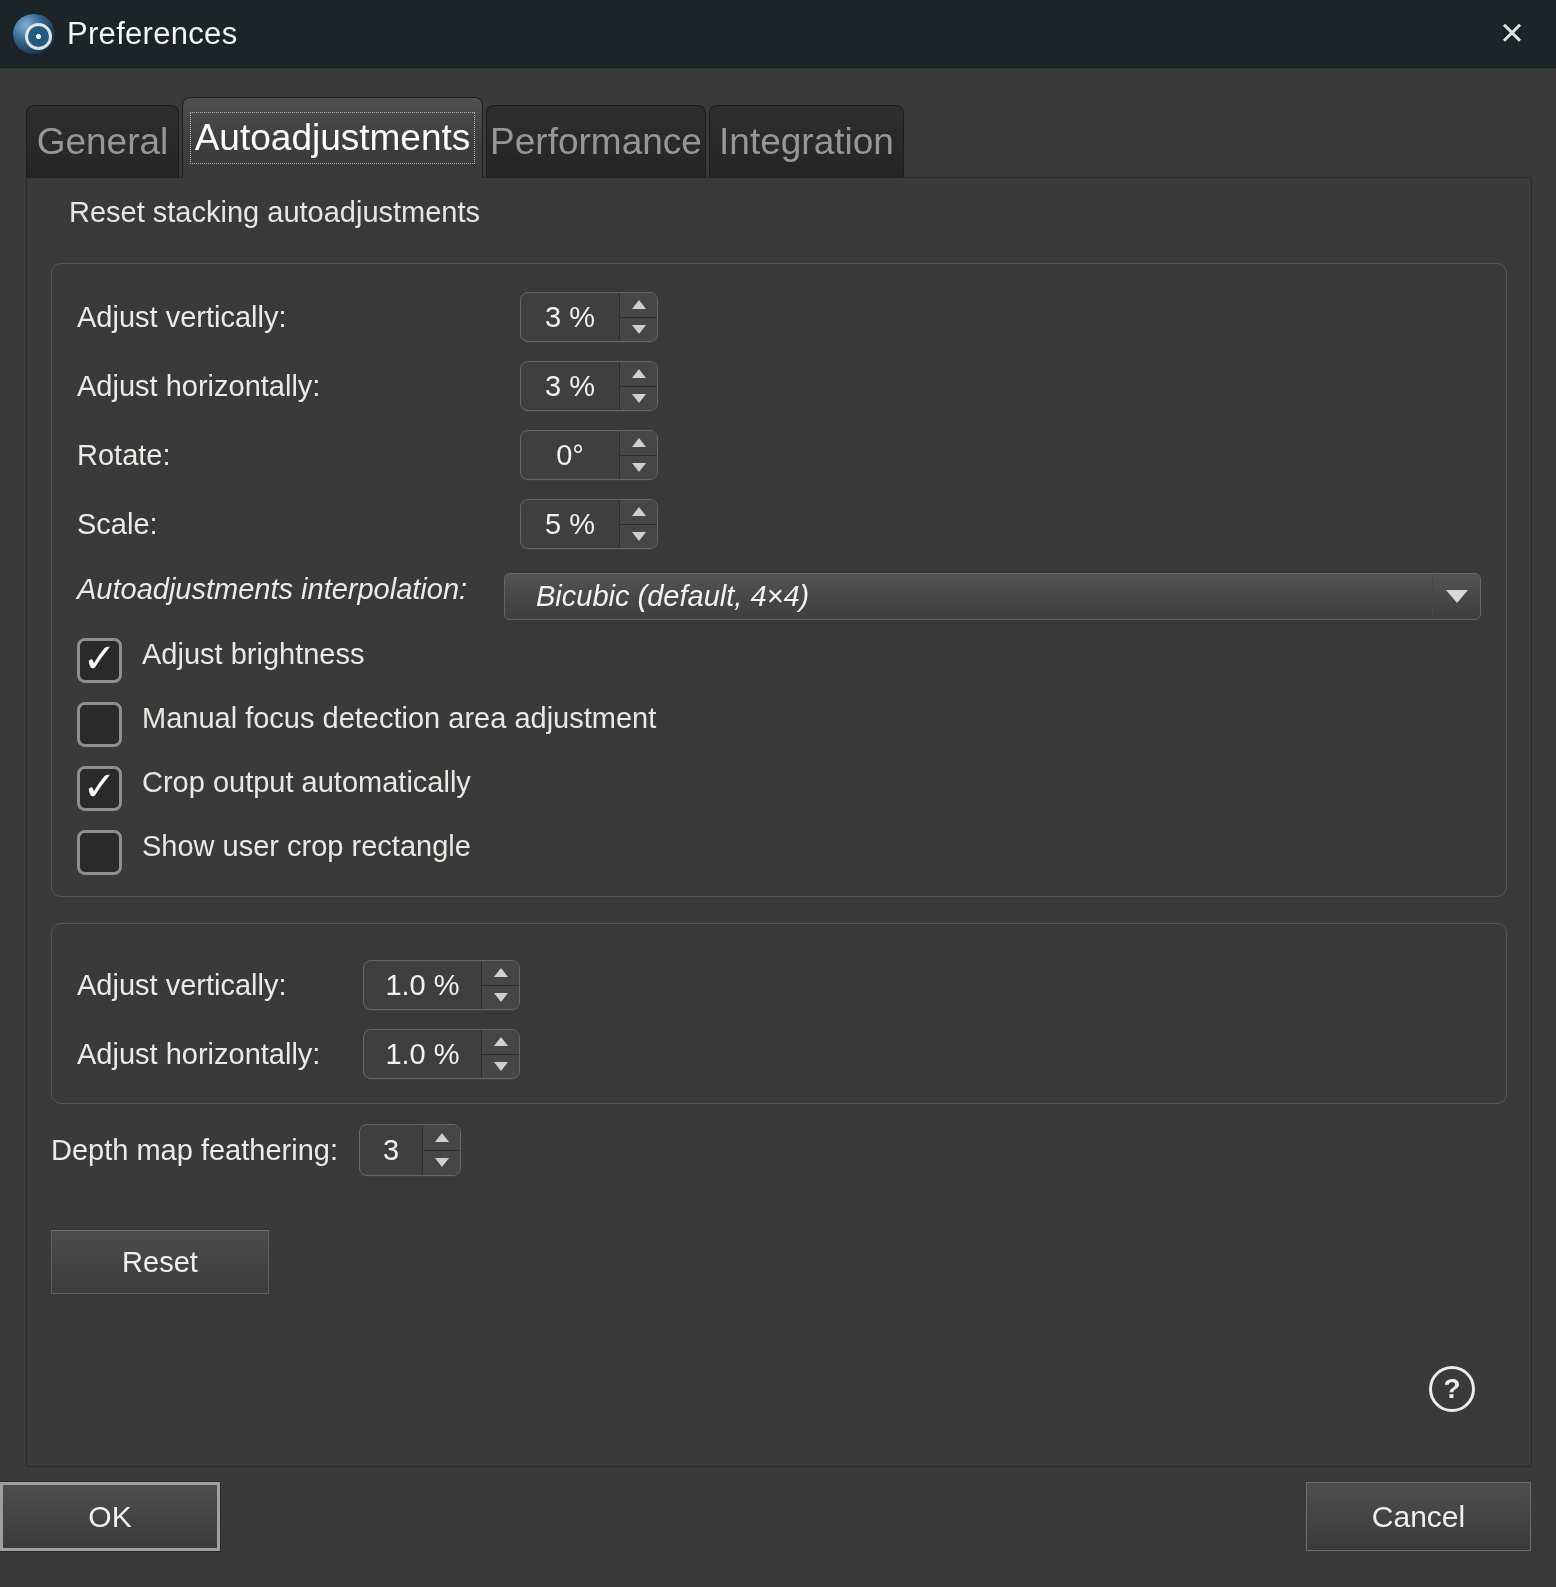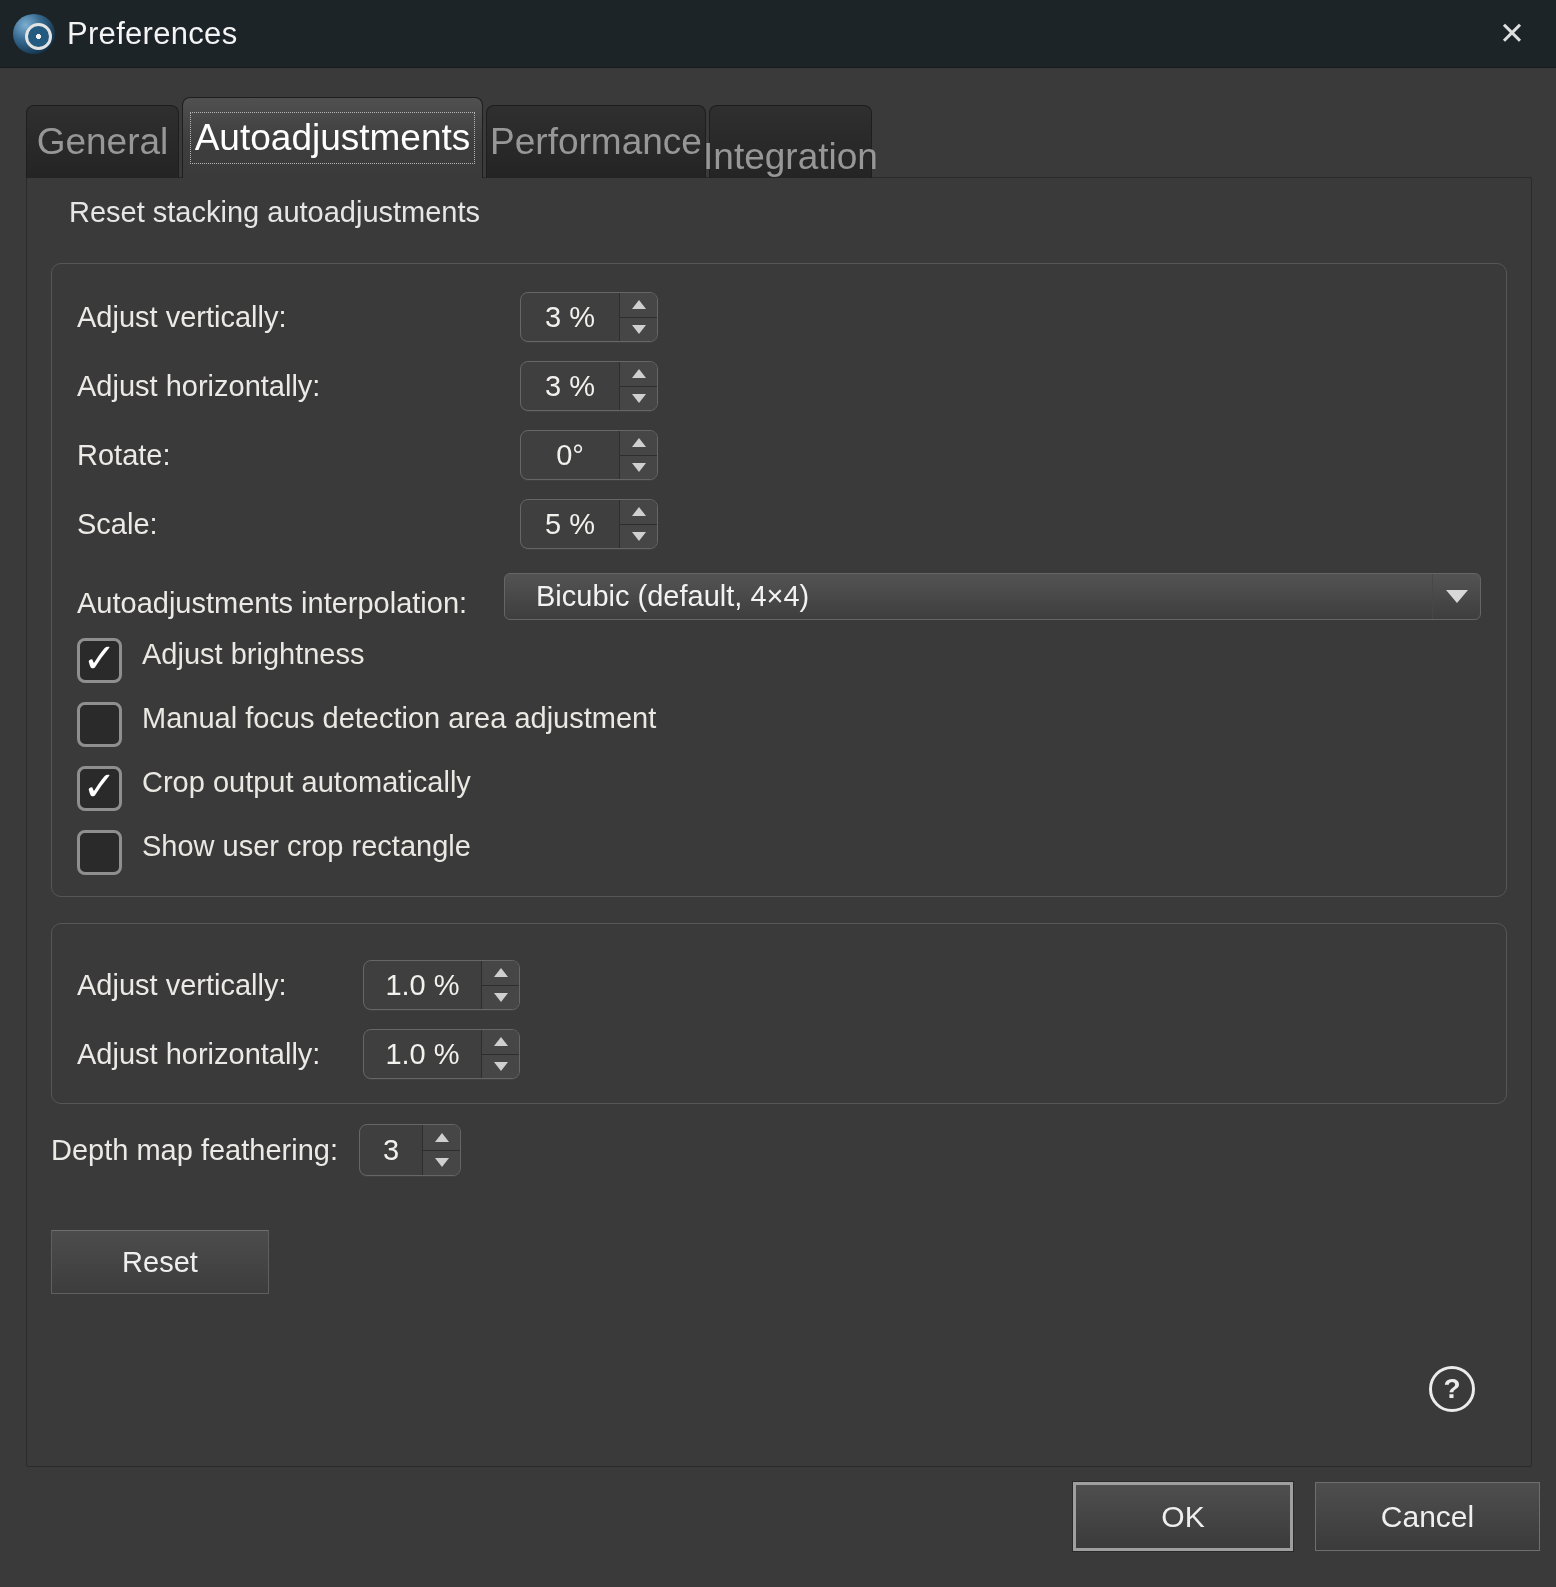--- a/index.html
+++ b/index.html
@@ -39,21 +39,21 @@
   .tab {
     height:73px; display:flex; align-items:center; justify-content:center;
     font-size:37px; color:#979797;
     background:linear-gradient(#2f2f2f,#242424);
     border:1px solid #1e1e1e; border-bottom:none;
     border-radius:8px 8px 0 0; margin-right:3px;
   }
   .tab.t0 { width:153px; }
   .tab.t1 { width:301px; }
   .tab.t2 { width:220px; }
-  .tab.t3 { width:163px;align-items:flex-end; }
+  .tab.t3 { width:195px; }
   .tab.selected {
     height:81px; color:#ffffff;
     background:linear-gradient(#505050 0%, #3e3e3e 55%, #3a3a3a 100%);
   }
   .tab.selected .tab-label { outline:1px dotted #b5b5b5; outline-offset:4px; }
   
   .panel {
     position:relative; margin-left:26px; width:1506px; height:1290px;
     border:1px solid #2a2a2a; border-radius:2px; background:#3a3a3a;
     padding:0 24px;
@@ -80,21 +80,21 @@
   .spin-val {
     flex:1; display:flex; align-items:center; justify-content:center;
     font-size:29px; color:#f2f1ee; padding:0 4px;
   }
   .spin-btns { width:38px; display:flex; flex-direction:column; background:#464646; border-left:1px solid #2e2e2e; }
   .spin-up, .spin-down { flex:1; display:flex; align-items:center; justify-content:center; }
   .spin-up { border-bottom:1px solid #2e2e2e; }
   .tri-up { width:0; height:0; border-left:7px solid transparent; border-right:7px solid transparent; border-bottom:9px solid #cfcfcf; }
   .tri-down { width:0; height:0; border-left:7px solid transparent; border-right:7px solid transparent; border-top:9px solid #cfcfcf; }
   
-  .drow { display:flex; align-items:flex-end; margin-top:24px; }
+  .drow { display:flex; align-items:flex-start; margin-top:24px;font-style:italic; }
   .dropdown {
     flex:1; height:47px; border:1px solid #656565; border-radius:6px;
     background:linear-gradient(#535353,#3e3e3e); display:flex; align-items:center;
     overflow:hidden;
     padding-left:17px;
   }
   .dropdown-text { flex:1; padding-left:14px; font-size:29px; color:#f2f2f2; white-space:nowrap; }
   .dropdown-arrow-zone {
     width:48px; height:100%; display:flex; align-items:center; justify-content:center;
     border-left:1px solid #474747;
@@ -119,22 +119,22 @@
     border:1px solid #5f5f5f; border-top-color:#6e6e6e;
     color:#efefef; font-size:29px; display:flex; align-items:center; justify-content:center;
   }
   .help-circle {
     position:absolute; right:56px; bottom:54px; width:46px; height:46px;
     border:3px solid #ececec; border-radius:50%; color:#ececec;
     font-size:28px; font-weight:700; display:flex; align-items:center; justify-content:center;
   }
   
   .button-row {
-    display:flex; justify-content:flex-end; gap:22px;
-    padding-right:16px; margin-top:15px;
+    display:flex; justify-content:space-between; gap:22px;
+    padding-right:25px; margin-top:15px;
   }
   .btn {
     height:69px; display:flex; align-items:center; justify-content:center;
     background:linear-gradient(#4e4e4e,#3b3b3b); color:#efefef; font-size:30px;
   }
   .btn.ok { width:220px; border:3px solid #9f9f9f; box-shadow:0 0 0 1px #2a2a2a; }
   .btn.cancel { width:225px; border:1px solid #6e6e6e; }
 </style>
 </head>
 <body>

